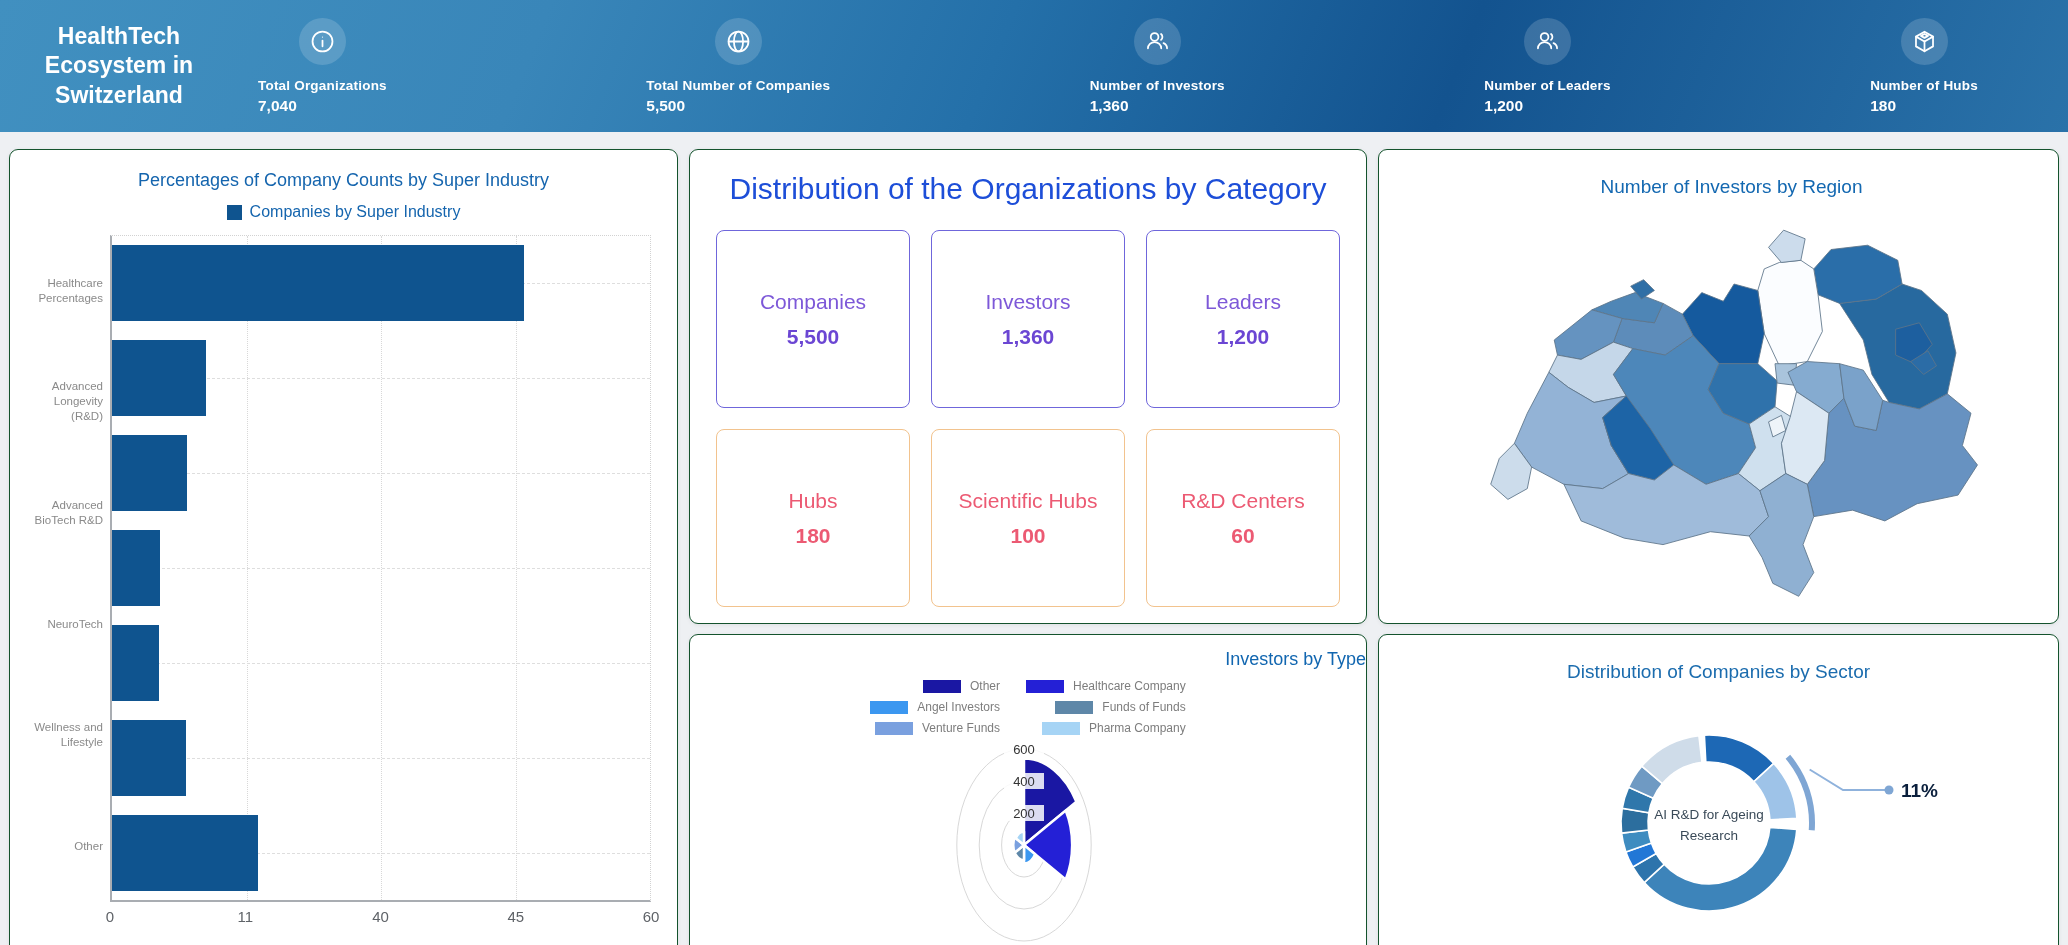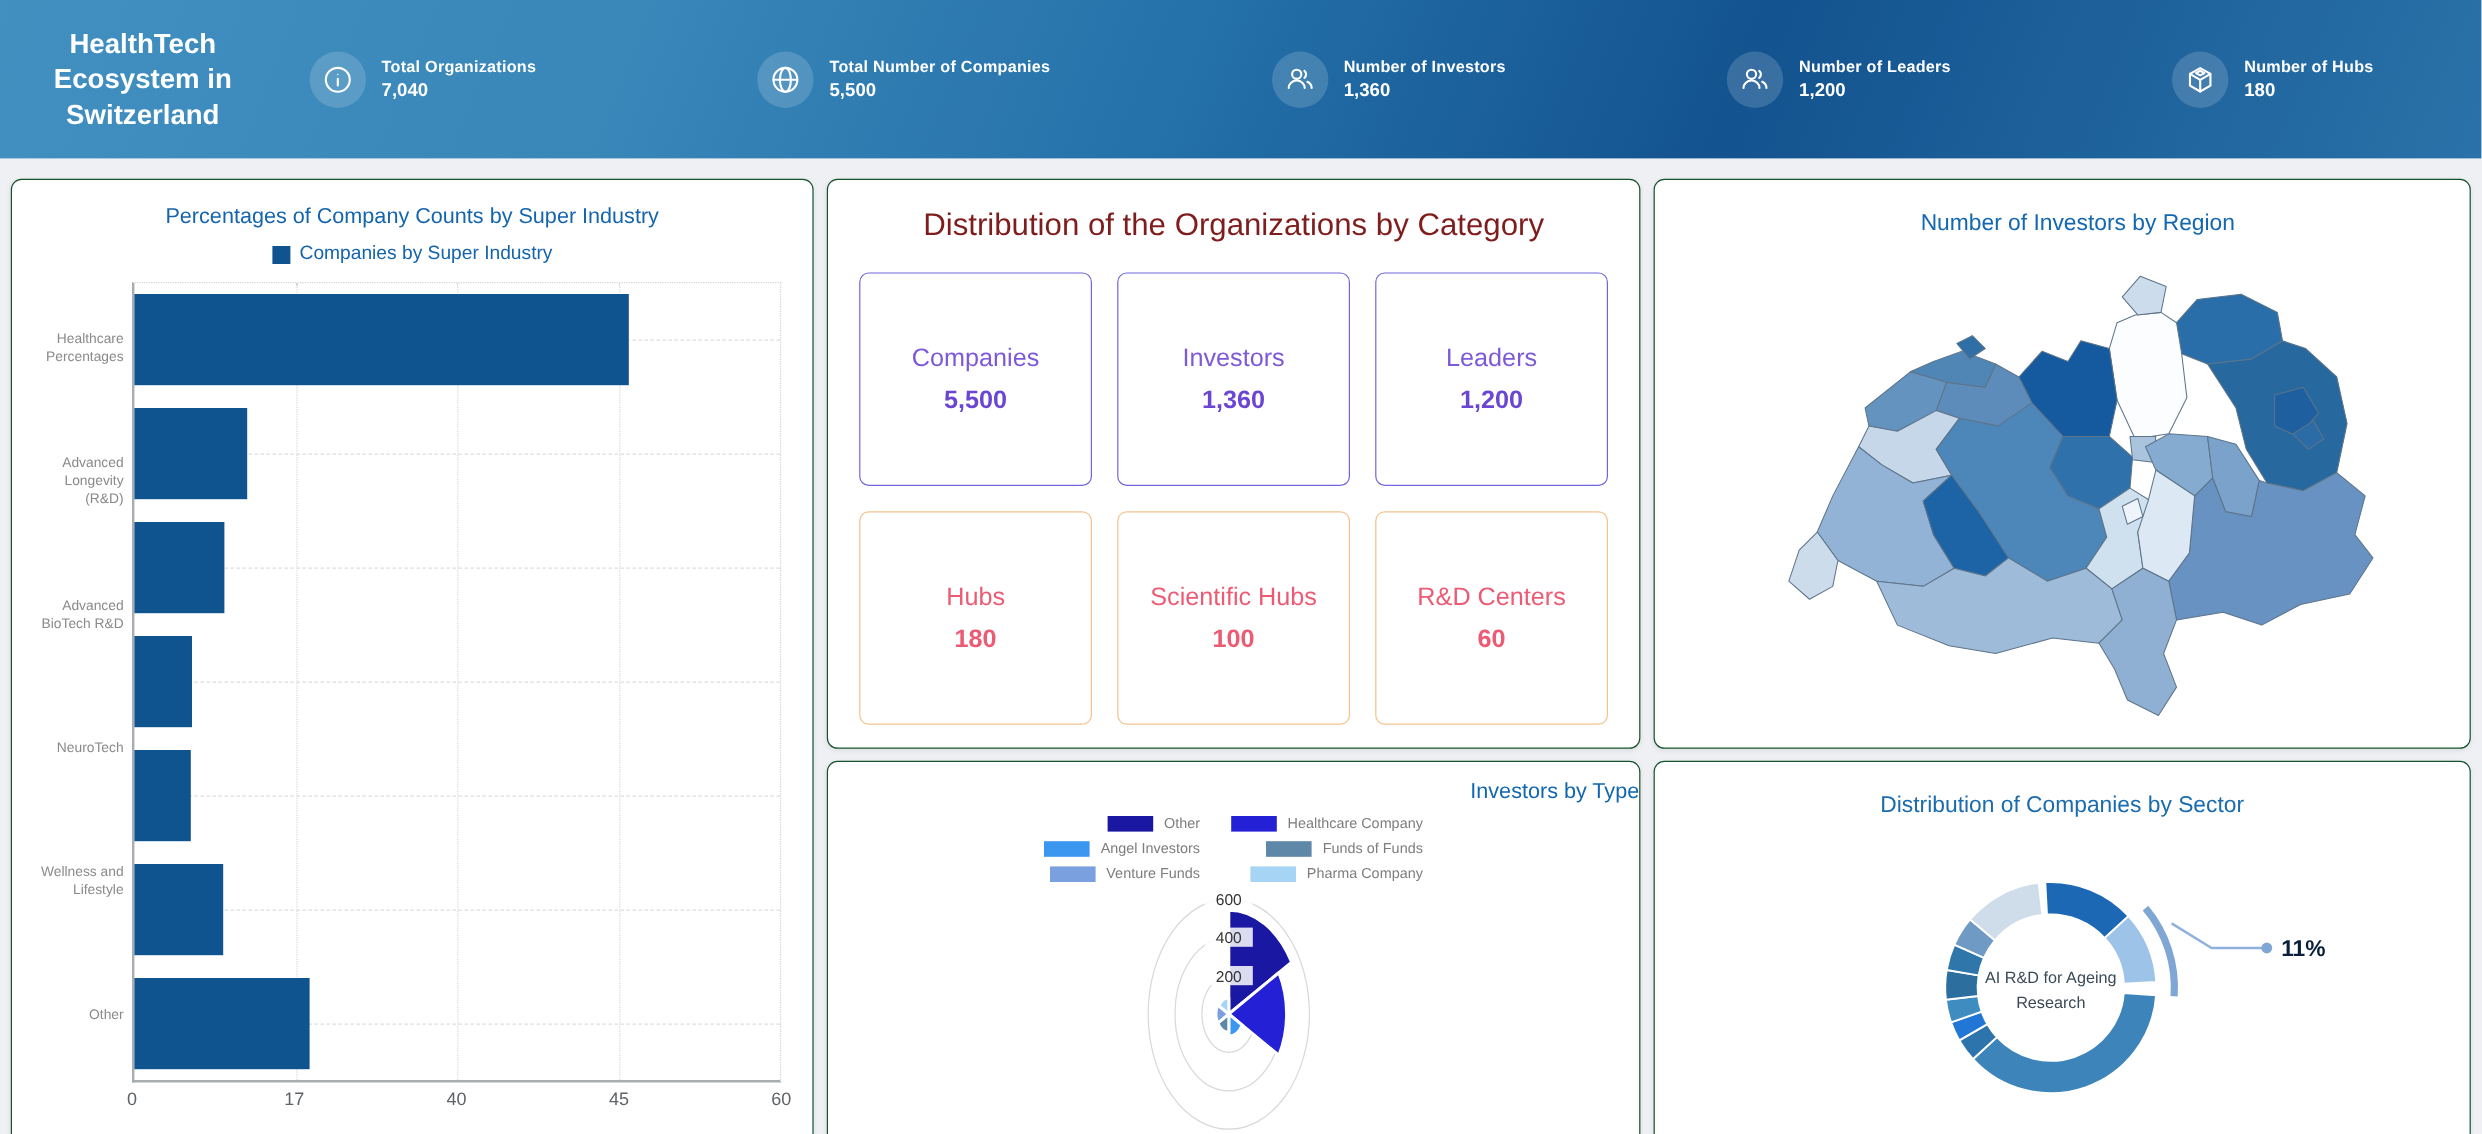--- a/index.html
+++ b/index.html
@@ -5,21 +5,21 @@
   * { margin:0; padding:0; box-sizing:border-box; }
   html,body { width:2068px; height:945px; overflow:hidden;
     font-family:"Liberation Sans", sans-serif; background:#eef0f3; }
 
   
   .topbar { height:132px; width:100%; display:flex; align-items:center;
     background:linear-gradient(112deg,#4190c0 0%,#3986b9 26%,#2470a9 48%,#13538f 70%,#2a72a9 100%); }
   .brand { width:218px; padding-left:20px; color:#fff; font-size:23px; font-weight:bold;
     text-align:center; line-height:1.28; }
   .kpis { flex:1; display:flex; justify-content:space-between; padding:0 90px 0 40px; }
-  .kpi { display:flex; align-items:center; gap:13px; }
+  .kpi { display:flex; align-items:center; gap:13px;flex-direction:column; }
   .kpi-ic { width:47px; height:47px; border-radius:50%; background:rgba(255,255,255,.16);
     display:flex; align-items:center; justify-content:center; flex:0 0 auto; }
   .kpi-ic svg { width:27px; height:27px; stroke:#fff; fill:none; stroke-width:1.7;
     stroke-linecap:round; stroke-linejoin:round; }
   .kpi-txt { color:#fff; }
   .kpi-label { font-size:13.5px; font-weight:bold; letter-spacing:.2px; }
   .kpi-value { font-size:15.5px; font-weight:bold; margin-top:4px; }
 
   
   .main { display:grid; grid-template-columns:669px 678px 681px;
@@ -43,21 +43,21 @@
     border-bottom:2px solid #a9adb2; border-top:1.5px dotted #d2d2d2; border-right:1.5px dotted #d2d2d2; }
   .vline { position:absolute; top:0; bottom:0; border-left:1.5px dotted #d8d8d8; }
   .bar-row { position:absolute; left:0; right:0; }
   .bar-hline { position:absolute; left:0; right:0; top:50%; border-top:1.5px dashed #dedede; }
   .bar-rect { position:absolute; top:50%; transform:translateY(-50%); height:76px;
     background:#0f548f; }
   .bar-ticks { position:relative; margin:6px 26px 0 100px; height:22px; }
   .bar-ticks span { position:absolute; transform:translateX(-50%); color:#5f6368; font-size:15px; }
 
   
-  .cat-title { font-size:26px; color:#7f1d1d; margin-top:22px; }
+  .cat-title { font-size:30px; color:#1d4ed8; margin-top:22px; }
   .cards { display:grid; grid-template-columns:repeat(3,1fr); gap:21px;
     padding:24px 26px 0 26px; }
   .card { height:178px; border-radius:8px; display:flex; flex-direction:column;
     align-items:center; justify-content:center; gap:11px; background:#fff; }
   .card.purple { border:1.4px solid #6f66db; }
   .card.purple .card-label { color:#7d58d8; }
   .card.purple .card-value { color:#6b46d3; }
   .card.orange { border:1.4px solid #f2c38e; }
   .card.orange .card-label { color:#ec5a73; }
   .card.orange .card-value { color:#ec5a73; }
@@ -210,21 +210,21 @@
             <div class="bar-rect" style="width: 13.6667%;"></div>
           </div>
           <div class="bar-row" style="top: 85.7143%; height: 14.2857%;">
             <div class="bar-hline"></div>
             <div class="bar-rect" style="width: 27.1667%;"></div>
           </div>
         </div>
     </div>
     <div class="bar-ticks" id="bar-ticks">
         <span style="left: 0%;">0</span>
-        <span style="left: 25%;">17</span>
+        <span style="left: 25%;">11</span>
         <span style="left: 50%;">40</span>
         <span style="left: 75%;">45</span>
         <span style="left: 100%;">60</span>
       </div>
   </section>
 
   <section class="panel">
     <div class="ptitle cat-title">Distribution of the Organizations by Category</div>
     <div class="cards">
       <div class="card purple">

